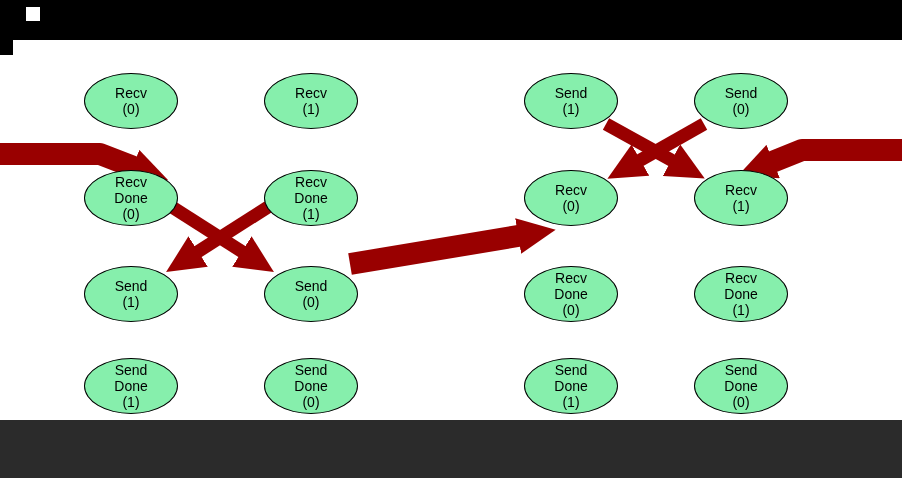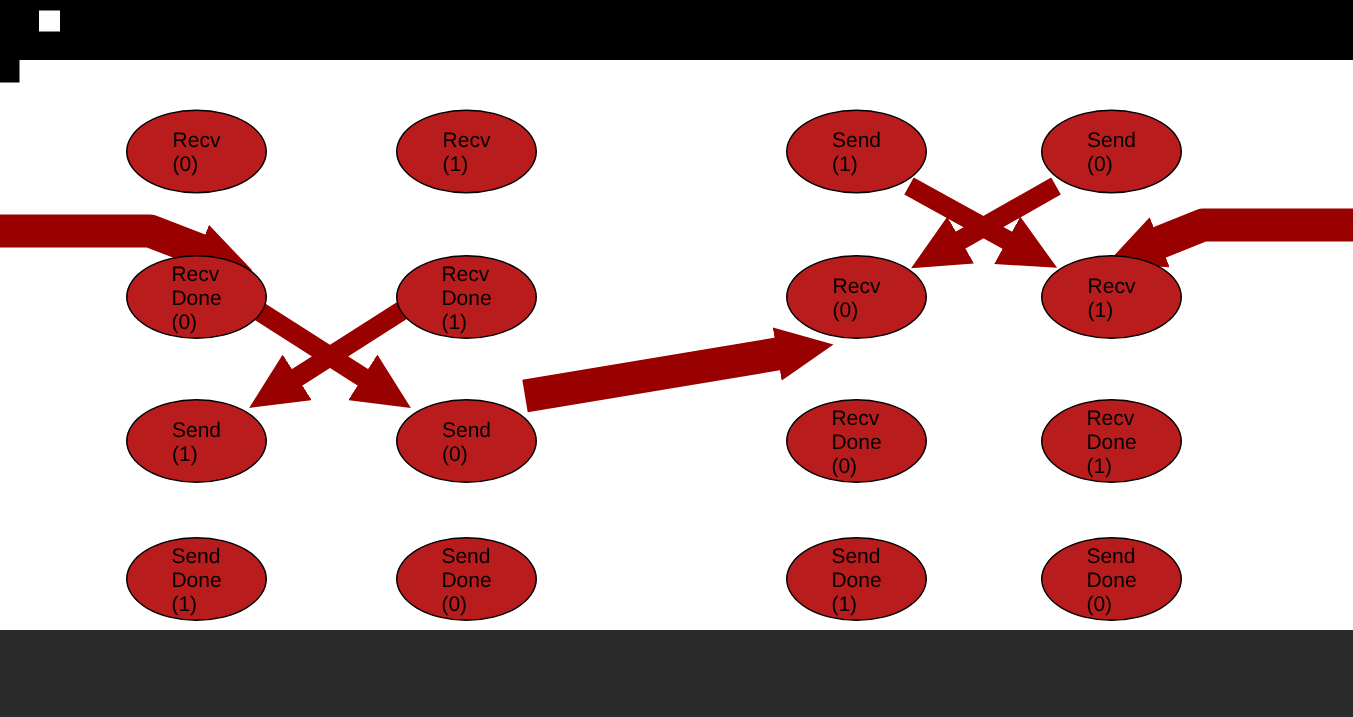--- a/index.html
+++ b/index.html
@@ -8,23 +8,23 @@
     font-family:"Liberation Sans",sans-serif;overflow:hidden;
   }
   .topbar{position:absolute;left:0;top:0;width:902px;height:40px;background:#000000;}
   .topbar-square{position:absolute;left:26px;top:7px;width:14px;height:14px;background:#ffffff;}
   .corner-notch{position:absolute;left:0;top:40px;width:13px;height:15px;background:#000000;}
   .bottombar{position:absolute;left:0;top:420px;width:902px;height:58px;background:#2b2b2b;}
   svg.arrows{position:absolute;left:0;top:0;width:902px;height:478px;}
   svg.arrows path.edge{stroke:#990000;fill:none;stroke-linejoin:round;}
   .node{
     position:absolute;width:92px;height:54px;
-    background:#b91c1c;border:1px solid #000000;border-radius:50%;
+    background:#86efac;border:1px solid #000000;border-radius:50%;
     display:flex;align-items:center;justify-content:center;
-    text-align:left;font-size:14px;line-height:1.15;color:#000000;
+    text-align:center;font-size:14px;line-height:1.15;color:#000000;
   }
   .node span{white-space:pre-line;}
 </style>
 </head>
 <body>
 
 <div class="stage">
 
   <div class="topbar">
     <div class="topbar-square"></div>

